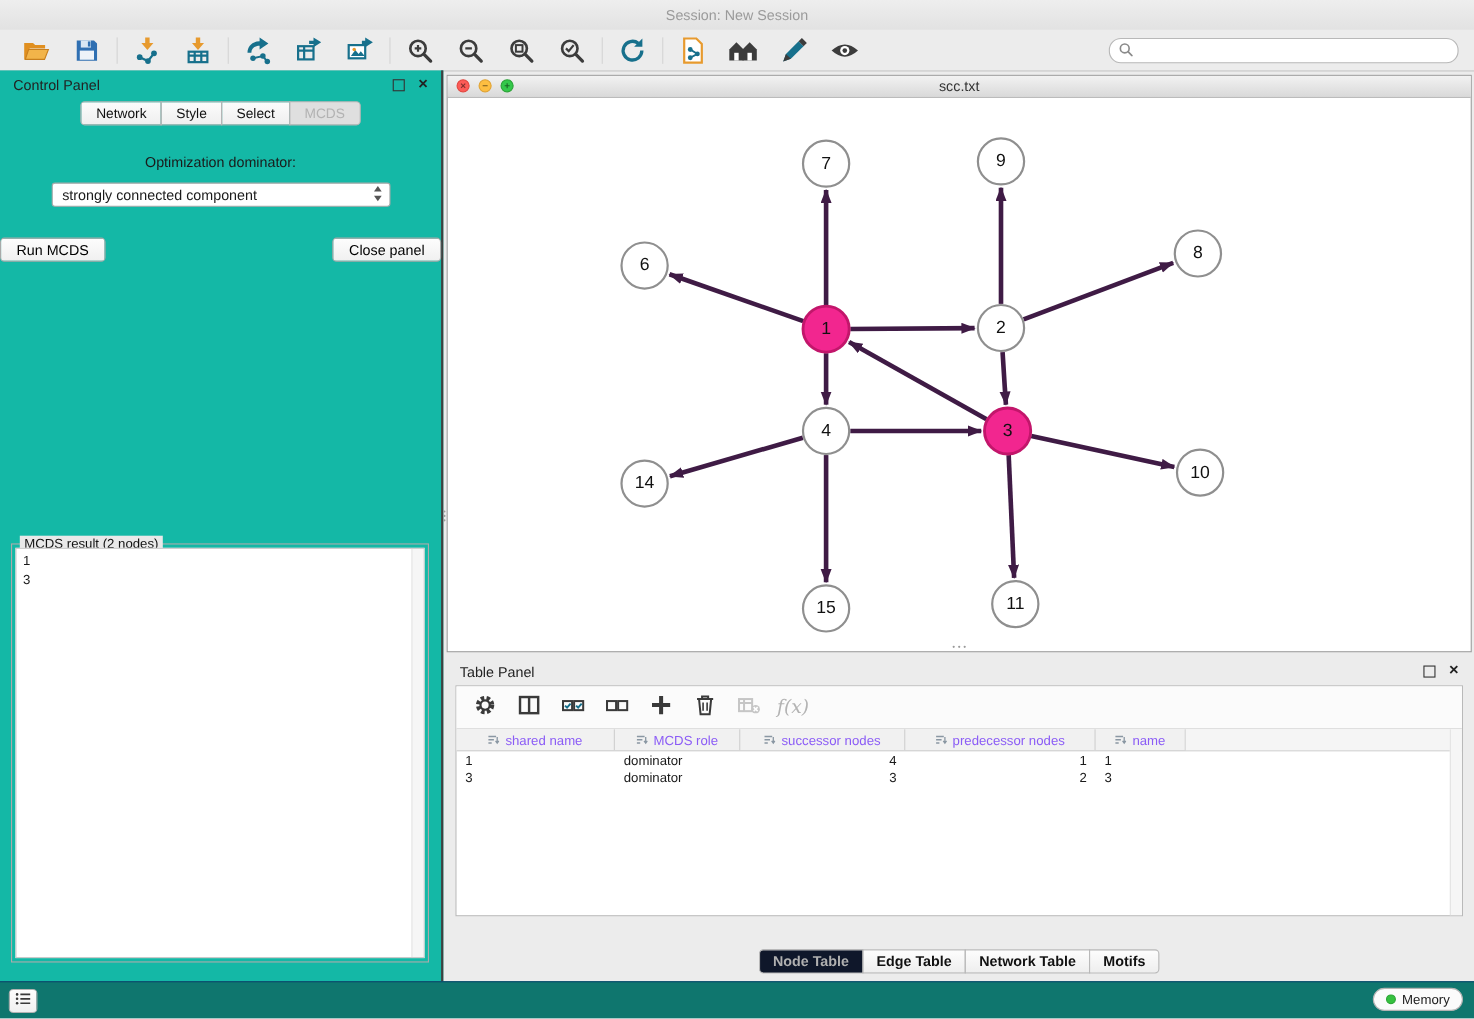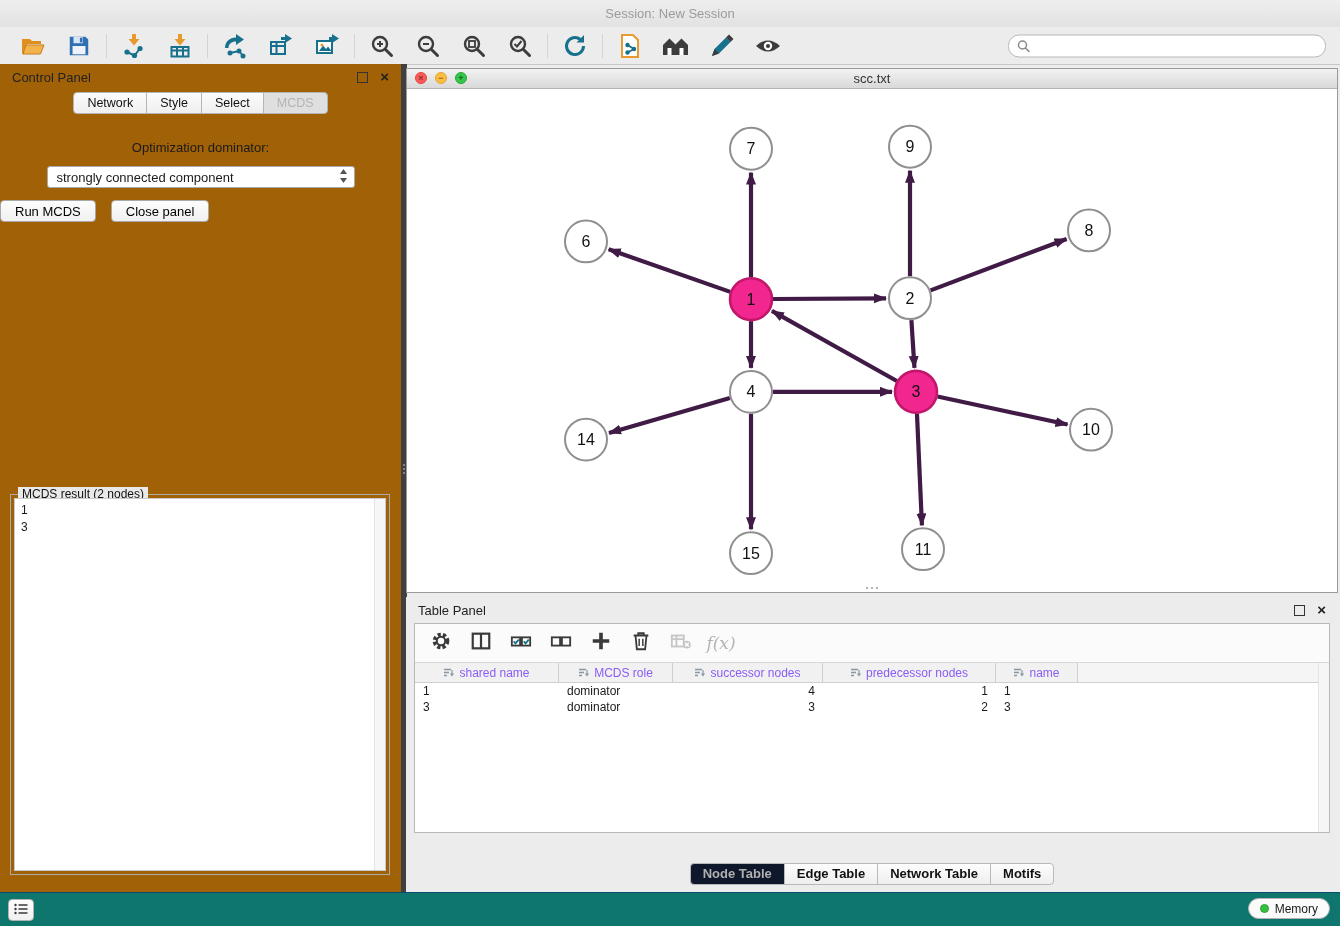--- a/index.html
+++ b/index.html
@@ -16,36 +16,36 @@
   .tool-group{display:flex;align-items:center;gap:20px;padding:0 14px;}
   .tool-sep{width:1px;height:24px;background:#d4d4d4;}
   .tool-btn{width:26px;height:26px;display:flex;align-items:center;justify-content:center;cursor:pointer;}
   .tool-btn svg{display:block;}
   .search-wrap{position:absolute;right:14px;top:50%;transform:translateY(-50%);}
   .search-wrap input{width:282px;height:21px;border-radius:11px;border:1px solid #b8b8b8;background:#fff;
     padding:0 8px 0 26px;font-size:12px;outline:none;font-family:"Liberation Sans",sans-serif;}
   .search-ico{position:absolute;left:9px;top:4px;}
 
   
-  .control-panel{position:absolute;left:0;top:64px;width:401px;bottom:33px;background:#a16207;border-right:6px solid #404040;}
+  .control-panel{position:absolute;left:0;top:64px;width:401px;bottom:33px;background:#14b8a6;border-right:2px solid #404040;}
   .panel-head{height:26px;display:flex;align-items:center;padding:0 12px;font-size:13px;color:#222;}
   .panel-ctrls{margin-left:auto;display:flex;align-items:center;gap:12px;}
   .float-ico{width:9px;height:9px;border:1.5px solid #333;display:inline-block;cursor:pointer;}
   .close-ico{font-size:15px;font-weight:bold;color:#222;line-height:12px;cursor:pointer;}
   .cp-tabs{display:flex;justify-content:center;margin-top:2px;}
   .cp-tab{height:20px;line-height:20px;padding:0 13px;font-size:12.5px;background:linear-gradient(#fcfcfc,#efefef);
     border:1px solid #b5b5b5;margin-left:-1px;cursor:pointer;color:#111;}
   .cp-tab:first-child{border-radius:4px 0 0 4px;margin-left:0;}
   .cp-tab:last-child{border-radius:0 4px 4px 0;}
   .cp-tab.selected{background:#dfdfdf;color:#b3b3b3;}
   .opt-label{margin-top:26px;text-align:center;font-size:13px;}
   .dropdown{margin:11px auto 0 auto;width:308px;height:22px;border:1px solid #a9a9a9;border-radius:3px;background:#fff;
     font-size:13px;display:flex;align-items:center;padding:0 6px 0 9px;cursor:pointer;box-sizing:border-box;}
   .dd-arrows{margin-left:auto;}
-  .cp-buttons{display:flex;justify-content:flex-start;gap:15px;margin-top:12px;}
+  .cp-buttons{display:flex;justify-content:space-between;gap:15px;margin-top:28px;}
   .cp-btn{height:22px;padding:0 14px;border:1px solid #a9a9a9;border-radius:4px;
     background:linear-gradient(#fdfdfd,#f0f0f0);font-size:13px;font-family:"Liberation Sans",sans-serif;cursor:pointer;}
   .result-box{position:absolute;left:10px;right:11px;top:430px;bottom:18px;border:1px solid #ababab;}
   .result-legend{position:absolute;top:-8px;left:7px;background:#e9e9e9;padding:0 4px;font-size:12px;color:#111;}
   .result-inner{position:absolute;inset:3px;background:#fff;border:1px solid #cacaca;overflow:hidden;}
   .result-lines{padding:3px 6px;font-size:12px;line-height:17px;}
   .result-scroll{position:absolute;top:0;right:0;bottom:0;width:10px;background:#f6f6f6;border-left:1px solid #e4e4e4;}
 
   
   .v-split{position:absolute;left:401px;top:64px;bottom:33px;width:5px;cursor:col-resize;}

